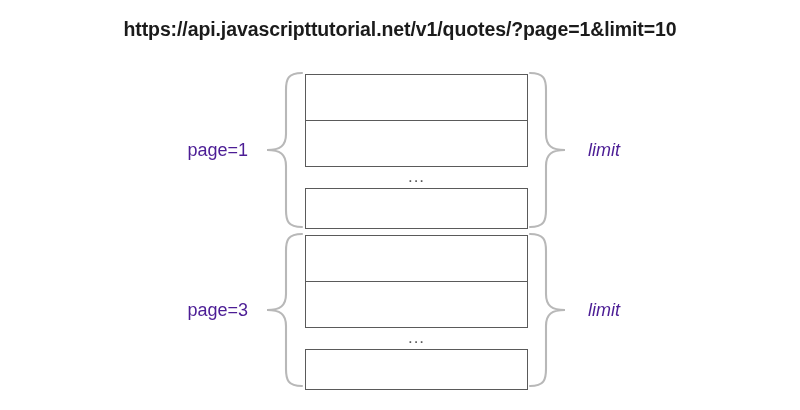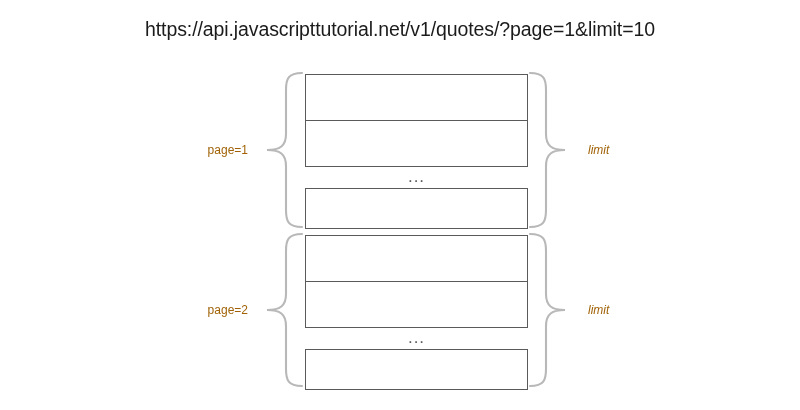--- a/index.html
+++ b/index.html
@@ -26,36 +26,37 @@
   .url-caption {
     position: absolute;
     left: 0;
     top: 18px;
     width: 800px;
     text-align: center;
     font-size: 19.5px;
     letter-spacing: -0.1px;
     color: #1b1b1b;
     white-space: nowrap;
+    font-weight: bold;
   }
 
   
   .page-block {
     position: absolute;
     left: 0;
     width: 800px;
   }
   #block-0 { top: 70px;  height: 160px; }
   #block-1 { top: 231px; height: 158px; }
 
   
   .side-label {
     position: absolute;
-    font-size: 12px;
-    color: #a16207;
+    font-size: 18px;
+    color: #4c1d95;
     white-space: nowrap;
   }
   .label-left {
     right: 552px;            
     top: 50%;
     transform: translateY(-50%);
     text-align: right;
   }
   .label-right {
     left: 588px;
@@ -136,21 +137,21 @@
       <svg viewBox="0 0 40 160" preserveAspectRatio="none" aria-hidden="true">
         <path d="M2 3 C16 3 18 9 18 20 L18 64 C18 76 24 80 37 80 C24 80 18 84 18 96 L18 140 C18 151 16 157 2 157" fill="none" stroke="#b8b8b8" stroke-width="2.1" stroke-linecap="round"></path>
       </svg>
     </div>
 
     <div class="side-label label-right">limit</div>
   </div>
 
   <div class="page-block" id="block-1">
 
-    <div class="side-label label-left">page=2</div>
+    <div class="side-label label-left">page=3</div>
 
     <div class="brace brace-left">
       <svg viewBox="0 0 42 158" preserveAspectRatio="none" aria-hidden="true">
         <path d="M40 3 C26 3 24 9 24 20 L24 63 C24 75 18 79 5 79 C18 79 24 83 24 95 L24 138 C24 149 26 155 40 155" fill="none" stroke="#b8b8b8" stroke-width="2.1" stroke-linecap="round"></path>
       </svg>
     </div>
 
     <div class="rect-column">
       <div class="rect rect-a"></div>
       <div class="rect rect-b"></div>

